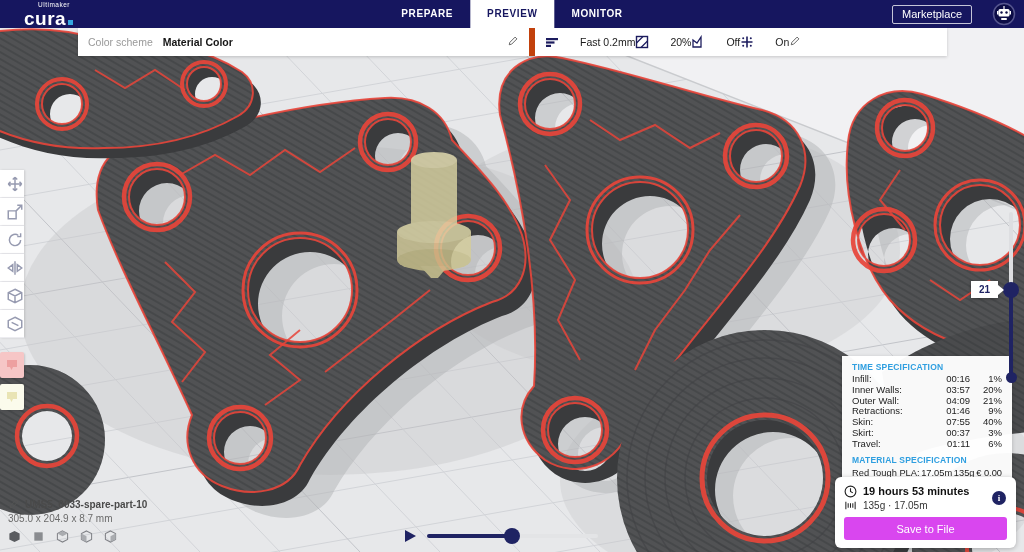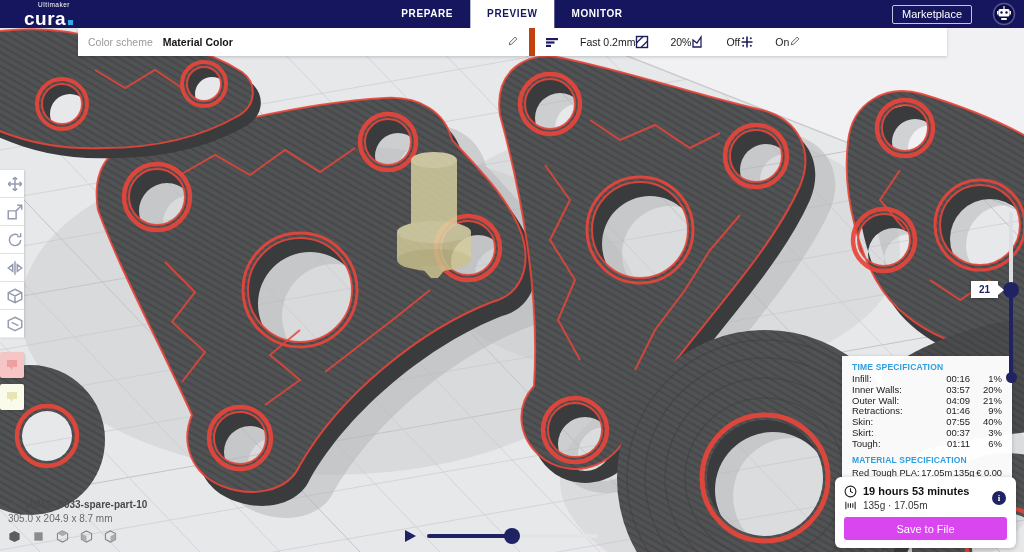--- a/index.html
+++ b/index.html
@@ -419,21 +419,21 @@
       <span class="n">Skin:</span>
       <span class="t">07:55</span>
       <span class="p">40%</span>
     </div>
   <div class="srow">
       <span class="n">Skirt:</span>
       <span class="t">00:37</span>
       <span class="p">3%</span>
     </div>
   <div class="srow">
-      <span class="n">Tough:</span>
+      <span class="n">Travel:</span>
       <span class="t">01:11</span>
       <span class="p">6%</span>
     </div>
   <h4 class="mat">MATERIAL SPECIFICATION</h4>
   <div class="matrow">
     <span>Red Tough PLA:</span>
     <span>17.05m</span>
     <span>135g</span>
     <span>€ 0.00</span>
   </div>

